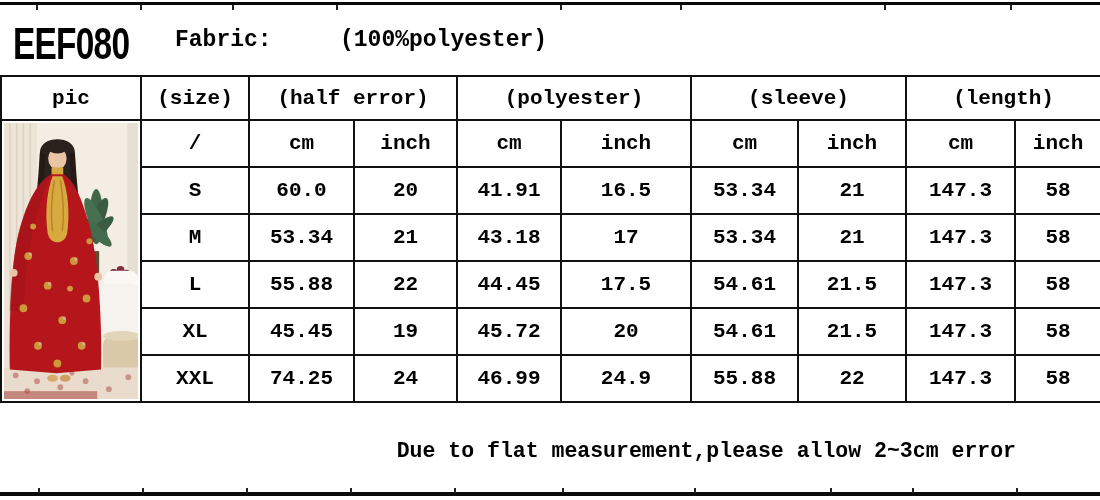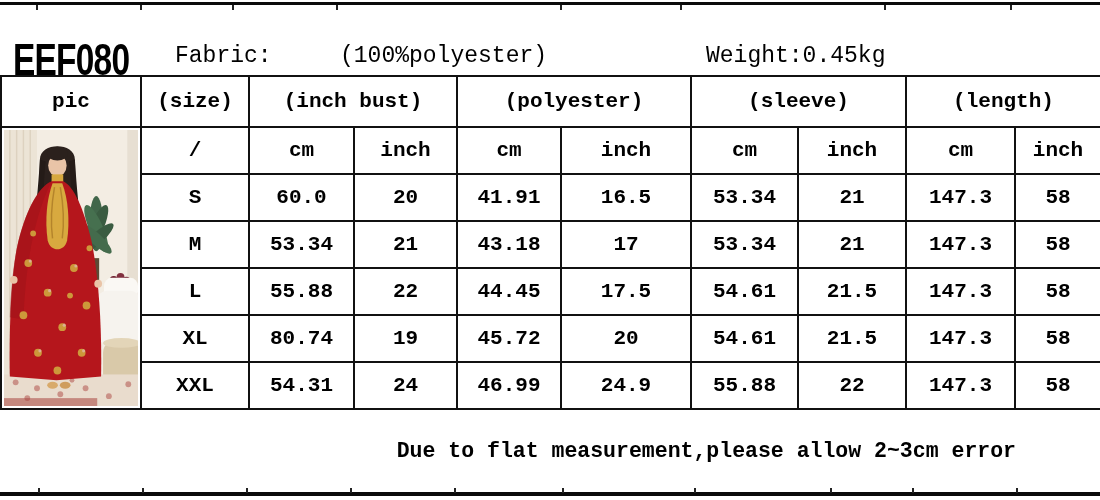--- a/index.html
+++ b/index.html
@@ -6,32 +6,32 @@
   .page{position:relative;width:1100px;height:500px;background:#ffffff;overflow:hidden;
         font-family:"Liberation Mono","DejaVu Sans Mono",monospace;color:#000;}
   
   .rule{position:absolute;left:0;width:1100px;background:#0a0a0a;}
   .rule.top{top:2px;height:3px;}
   .rule.bottom{top:492px;height:4px;}
   .tick{position:absolute;width:2px;height:5px;background:#222;}
   .tick.t{top:5px;}
   .tick.b{top:488px;}
   
-  .title-bar{position:absolute;top:21px;left:0;width:1100px;height:62px;}
+  .title-bar{position:absolute;top:5px;left:0;width:1100px;height:62px;}
   .model{position:absolute;left:13px;top:14px;font-family:"Liberation Sans","DejaVu Sans",sans-serif;
          font-weight:700;font-size:44px;letter-spacing:-1px;transform:scaleX(.76);transform-origin:left center;}
-  .tb-text{position:absolute;top:22px;font-weight:400;font-size:23px;white-space:nowrap;}
+  .tb-text{position:absolute;top:22px;font-weight:700;font-size:23px;white-space:nowrap;}
   .fabric-label{left:175px;}
   .fabric-value{left:340px;text-align:center;}
   .weight{left:706px;}
   
   table.size{position:absolute;top:75px;left:0;width:1100px;border-collapse:collapse;table-layout:fixed;}
   table.size th,table.size td{border:2px solid #111;text-align:center;vertical-align:middle;
          font-weight:700;font-size:21px;padding:0;overflow:hidden;}
-  tr.hdr{height:51px;margin-left:24px;}
+  tr.hdr{height:44px;margin-left:24px;}
   tr.r{height:47px;}
   td.photo-cell{padding:0;position:relative;background:#fff;}
   .photo{position:absolute;inset:2px;}
   .photo svg{display:block;width:100%;height:100%;}
   
   .note{position:absolute;top:409px;left:4px;width:1100px;height:83px;
         display:flex;align-items:center;justify-content:flex-end;padding-right:88px;box-sizing:border-box;
         font-weight:700;font-size:21.5px;white-space:nowrap;border-radius:14px;}
 </style>
 </head>
@@ -46,41 +46,40 @@
   <span class="tick t" style="left:336px"></span>
   <span class="tick t" style="left:560px"></span>
   <span class="tick t" style="left:680px"></span>
   <span class="tick t" style="left:884px"></span>
   <span class="tick t" style="left:1010px"></span>
 
   <div class="title-bar">
     <div class="model">EEF080</div>
     <div class="tb-text fabric-label">Fabric:</div>
     <div class="tb-text fabric-value">(100%polyester)</div>
-    <div class="tb-text weight">Weight:0.45kg</div>
   </div>
 
   <table class="size">
     <colgroup>
       <col style="width:140px">
         <col style="width:108px">
         <col style="width:105px">
         <col style="width:103px">
       <col style="width:104px">
         <col style="width:130px">
         <col style="width:107px">
         <col style="width:108px">
       <col style="width:109px">
         <col style="width:86px">
     </colgroup>
     <tbody>
         <tr class="hdr">
       <th>pic</th>
       <th>(size)</th>
-      <th colspan="2">(inch bust)</th>
+      <th colspan="2">(half error)</th>
       <th colspan="2">(polyester)</th>
       <th colspan="2">(sleeve)</th>
       <th colspan="2">(length)</th>
     </tr>
     <tr class="r">
       <td class="photo-cell" rowspan="6">
         <div class="photo">
           <svg viewBox="0 0 138 280" preserveAspectRatio="none">
 
             <rect x="0" y="0" width="138" height="280" fill="#f3ede3"></rect>
@@ -206,32 +205,32 @@
       <td>22</td>
       <td>44.45</td>
       <td>17.5</td>
       <td>54.61</td>
       <td>21.5</td>
       <td>147.3</td>
       <td>58</td>
     </tr>
     <tr class="r">
       <td>XL</td>
-      <td>80.74</td>
+      <td>45.45</td>
       <td>19</td>
       <td>45.72</td>
       <td>20</td>
       <td>54.61</td>
       <td>21.5</td>
       <td>147.3</td>
       <td>58</td>
     </tr>
     <tr class="r">
       <td>XXL</td>
-      <td>54.31</td>
+      <td>74.25</td>
       <td>24</td>
       <td>46.99</td>
       <td>24.9</td>
       <td>55.88</td>
       <td>22</td>
       <td>147.3</td>
       <td>58</td>
     </tr>
   </tbody>
     </table>

